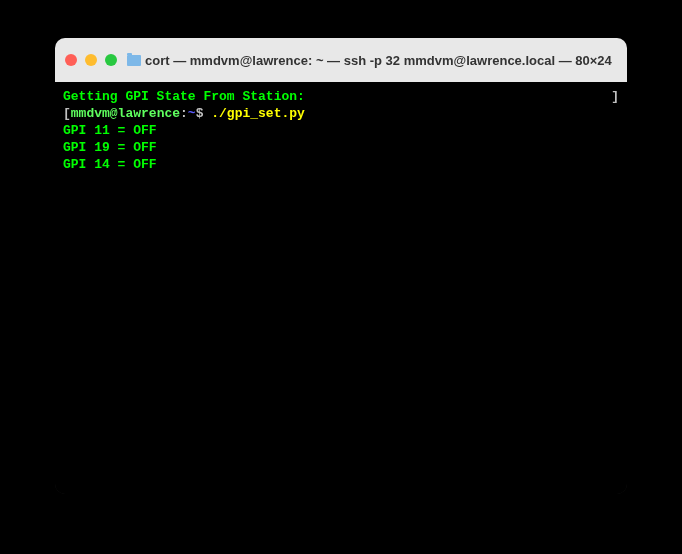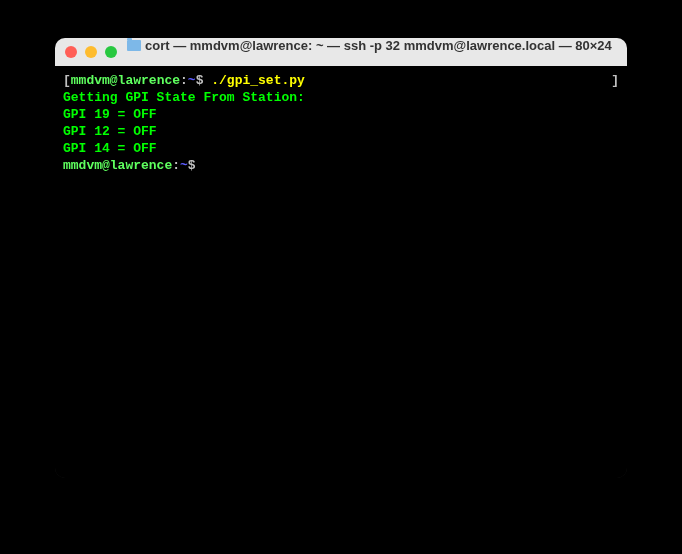--- a/index.html
+++ b/index.html
@@ -19,22 +19,23 @@
     }
     .terminal-window {
       width: 572px;
       background: #1a1a1a;
       border-radius: 10px;
       overflow: hidden;
       box-shadow: 0 20px 60px rgba(0,0,0,0.5);
     }
     .title-bar {
       background: #e8e8e8;
-      height: 28px;
+      height: 44px;
       display: flex;
+      align-items: center;
       padding: 0 10px;
       position: relative;
     }
     .traffic-lights {
       display: flex;
       gap: 8px;
       align-items: center;
     }
     .traffic-light {
       width: 12px;
@@ -116,20 +117,19 @@
       <div class="traffic-light minimize-btn"></div>
       <div class="traffic-light maximize-btn"></div>
     </div>
     <div class="title-icon">
       <span class="folder-icon"></span>
     </div>
     <div class="title-text">cort — mmdvm@lawrence: ~ — ssh -p 32 mmdvm@lawrence.local — 80×24</div>
   </div>
   <div class="terminal-body">
     <span class="bracket-right">]</span>
+    <div class="terminal-line green">Getting GPI State From Station:</div>
     <div class="terminal-line"><span class="bracket-left">[</span><span class="prompt-user">mmdvm@lawrence</span><span class="white">:</span><span class="prompt-path">~</span><span class="white">$ </span><span class="yellow">./gpi_set.py</span></div>
-    <div class="terminal-line green">Getting GPI State From Station:</div>
+    <div class="terminal-line green">GPI 11 = OFF</div>
     <div class="terminal-line green">GPI 19 = OFF</div>
-    <div class="terminal-line green">GPI 12 = OFF</div>
     <div class="terminal-line green">GPI 14 = OFF</div>
-    <div class="terminal-line"><span class="prompt-user">mmdvm@lawrence</span><span class="white">:</span><span class="prompt-path">~</span><span class="white">$ </span></div>
   </div>
 </div>
 
 </body></html>

